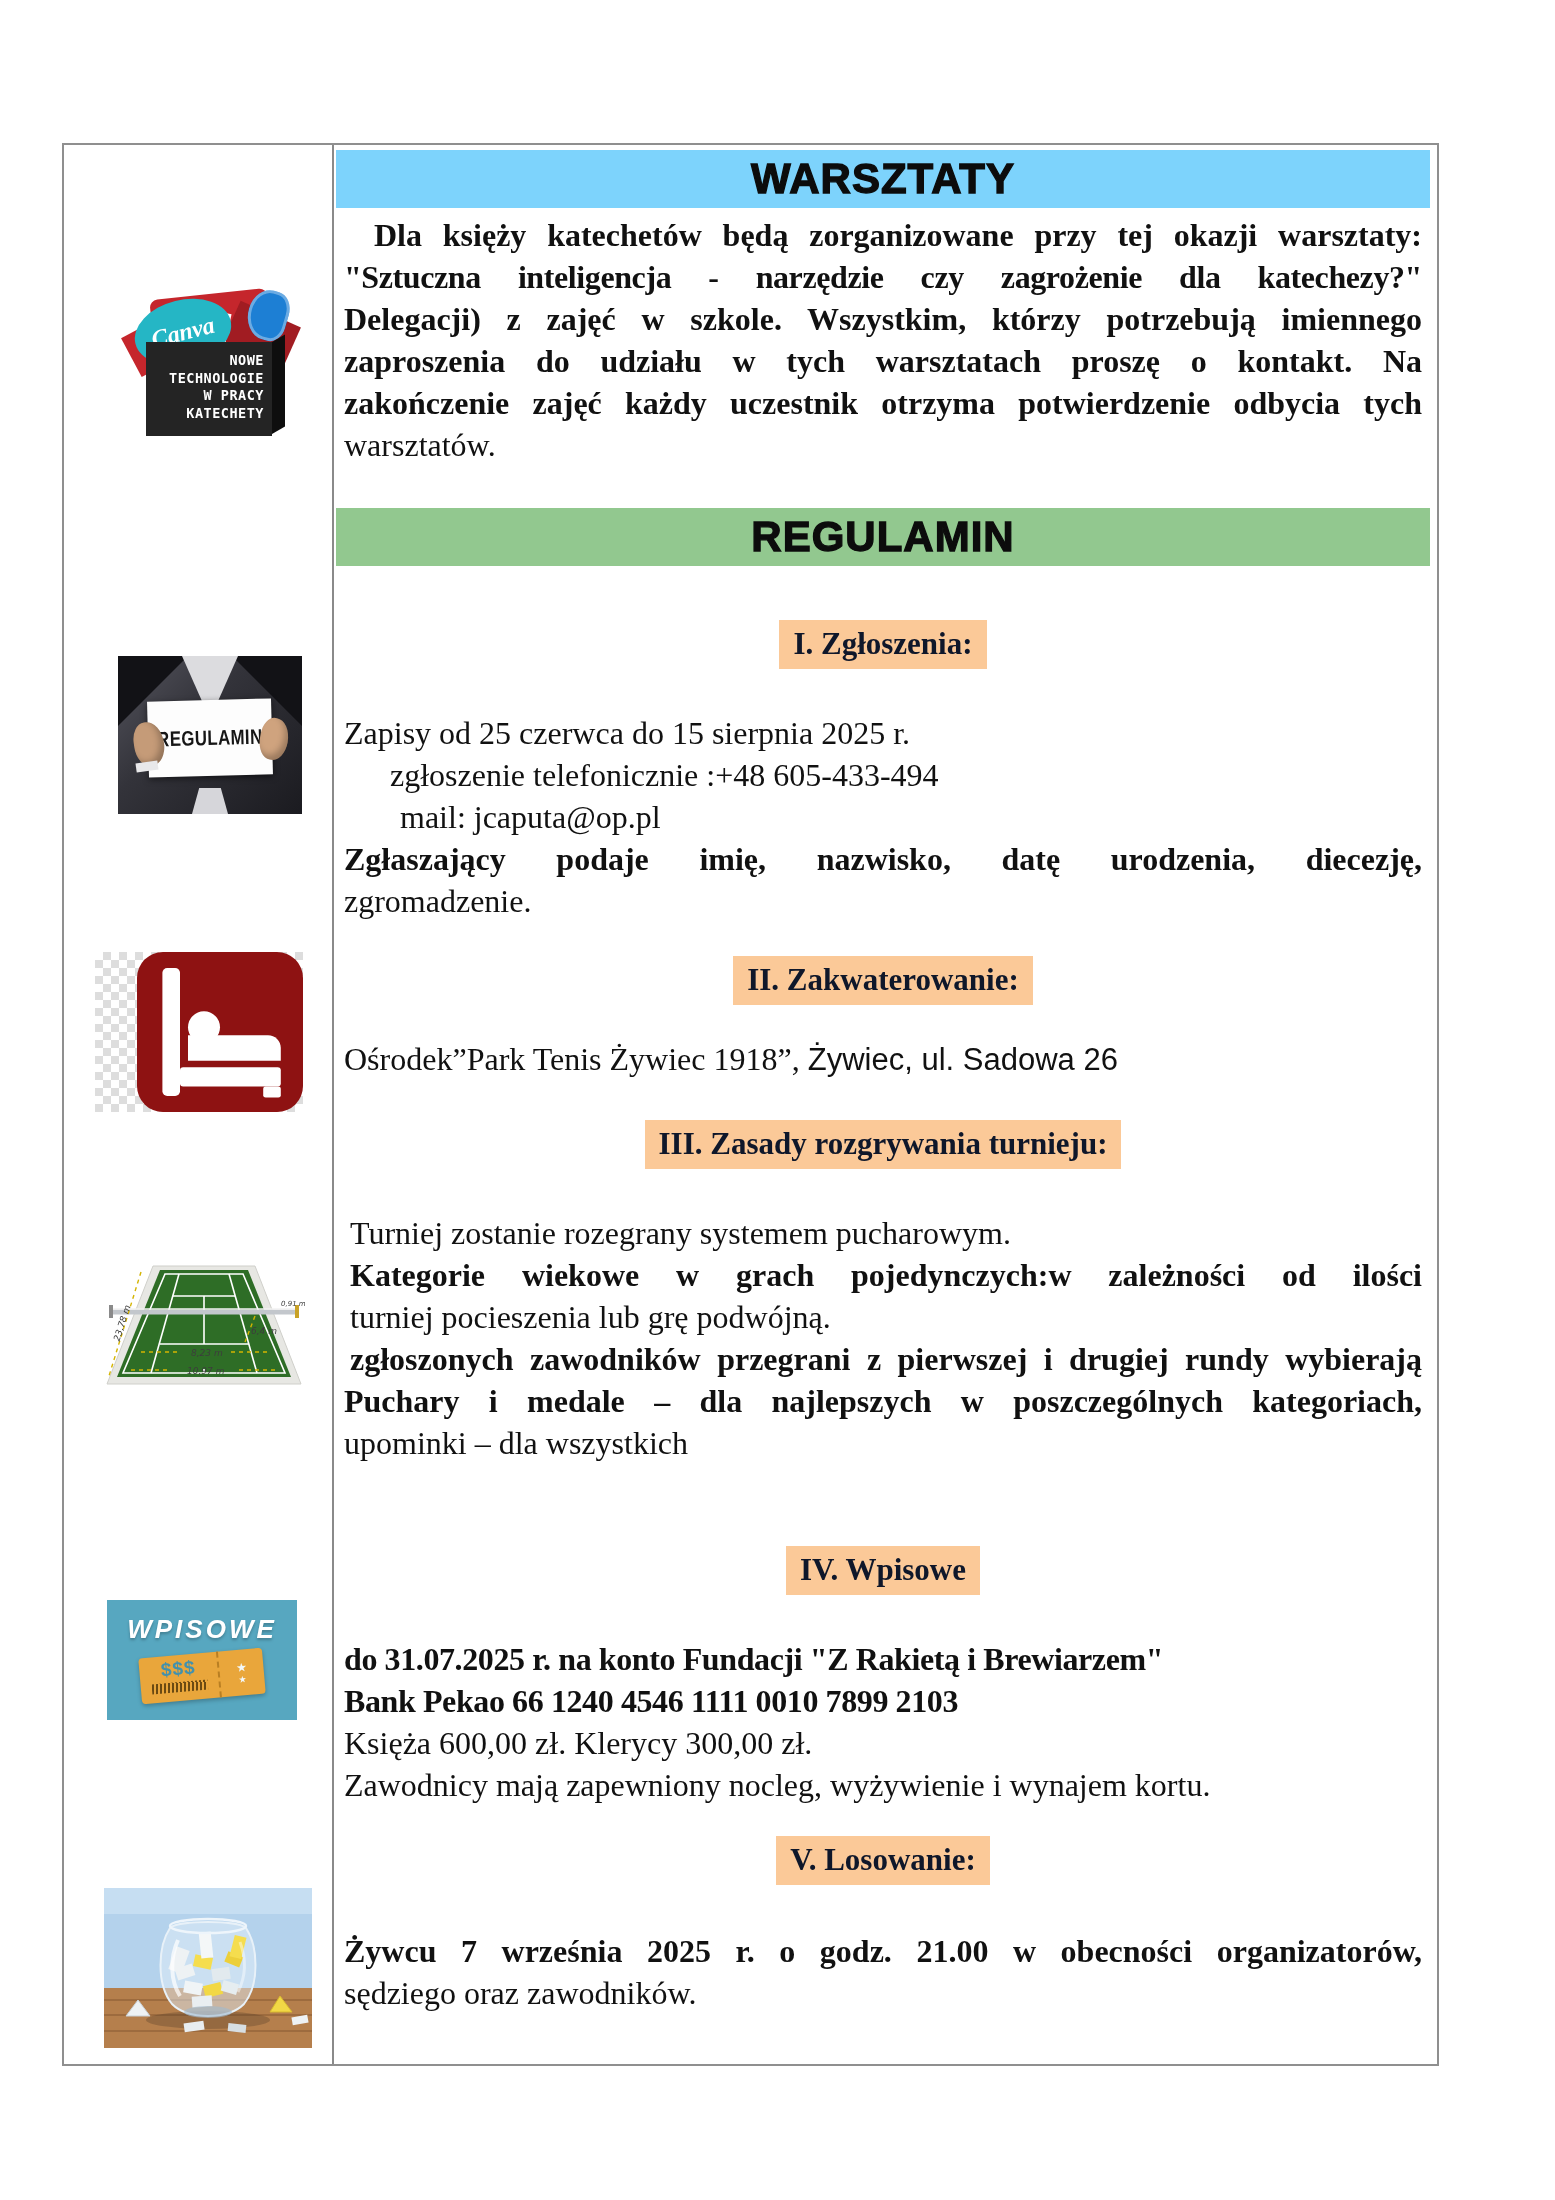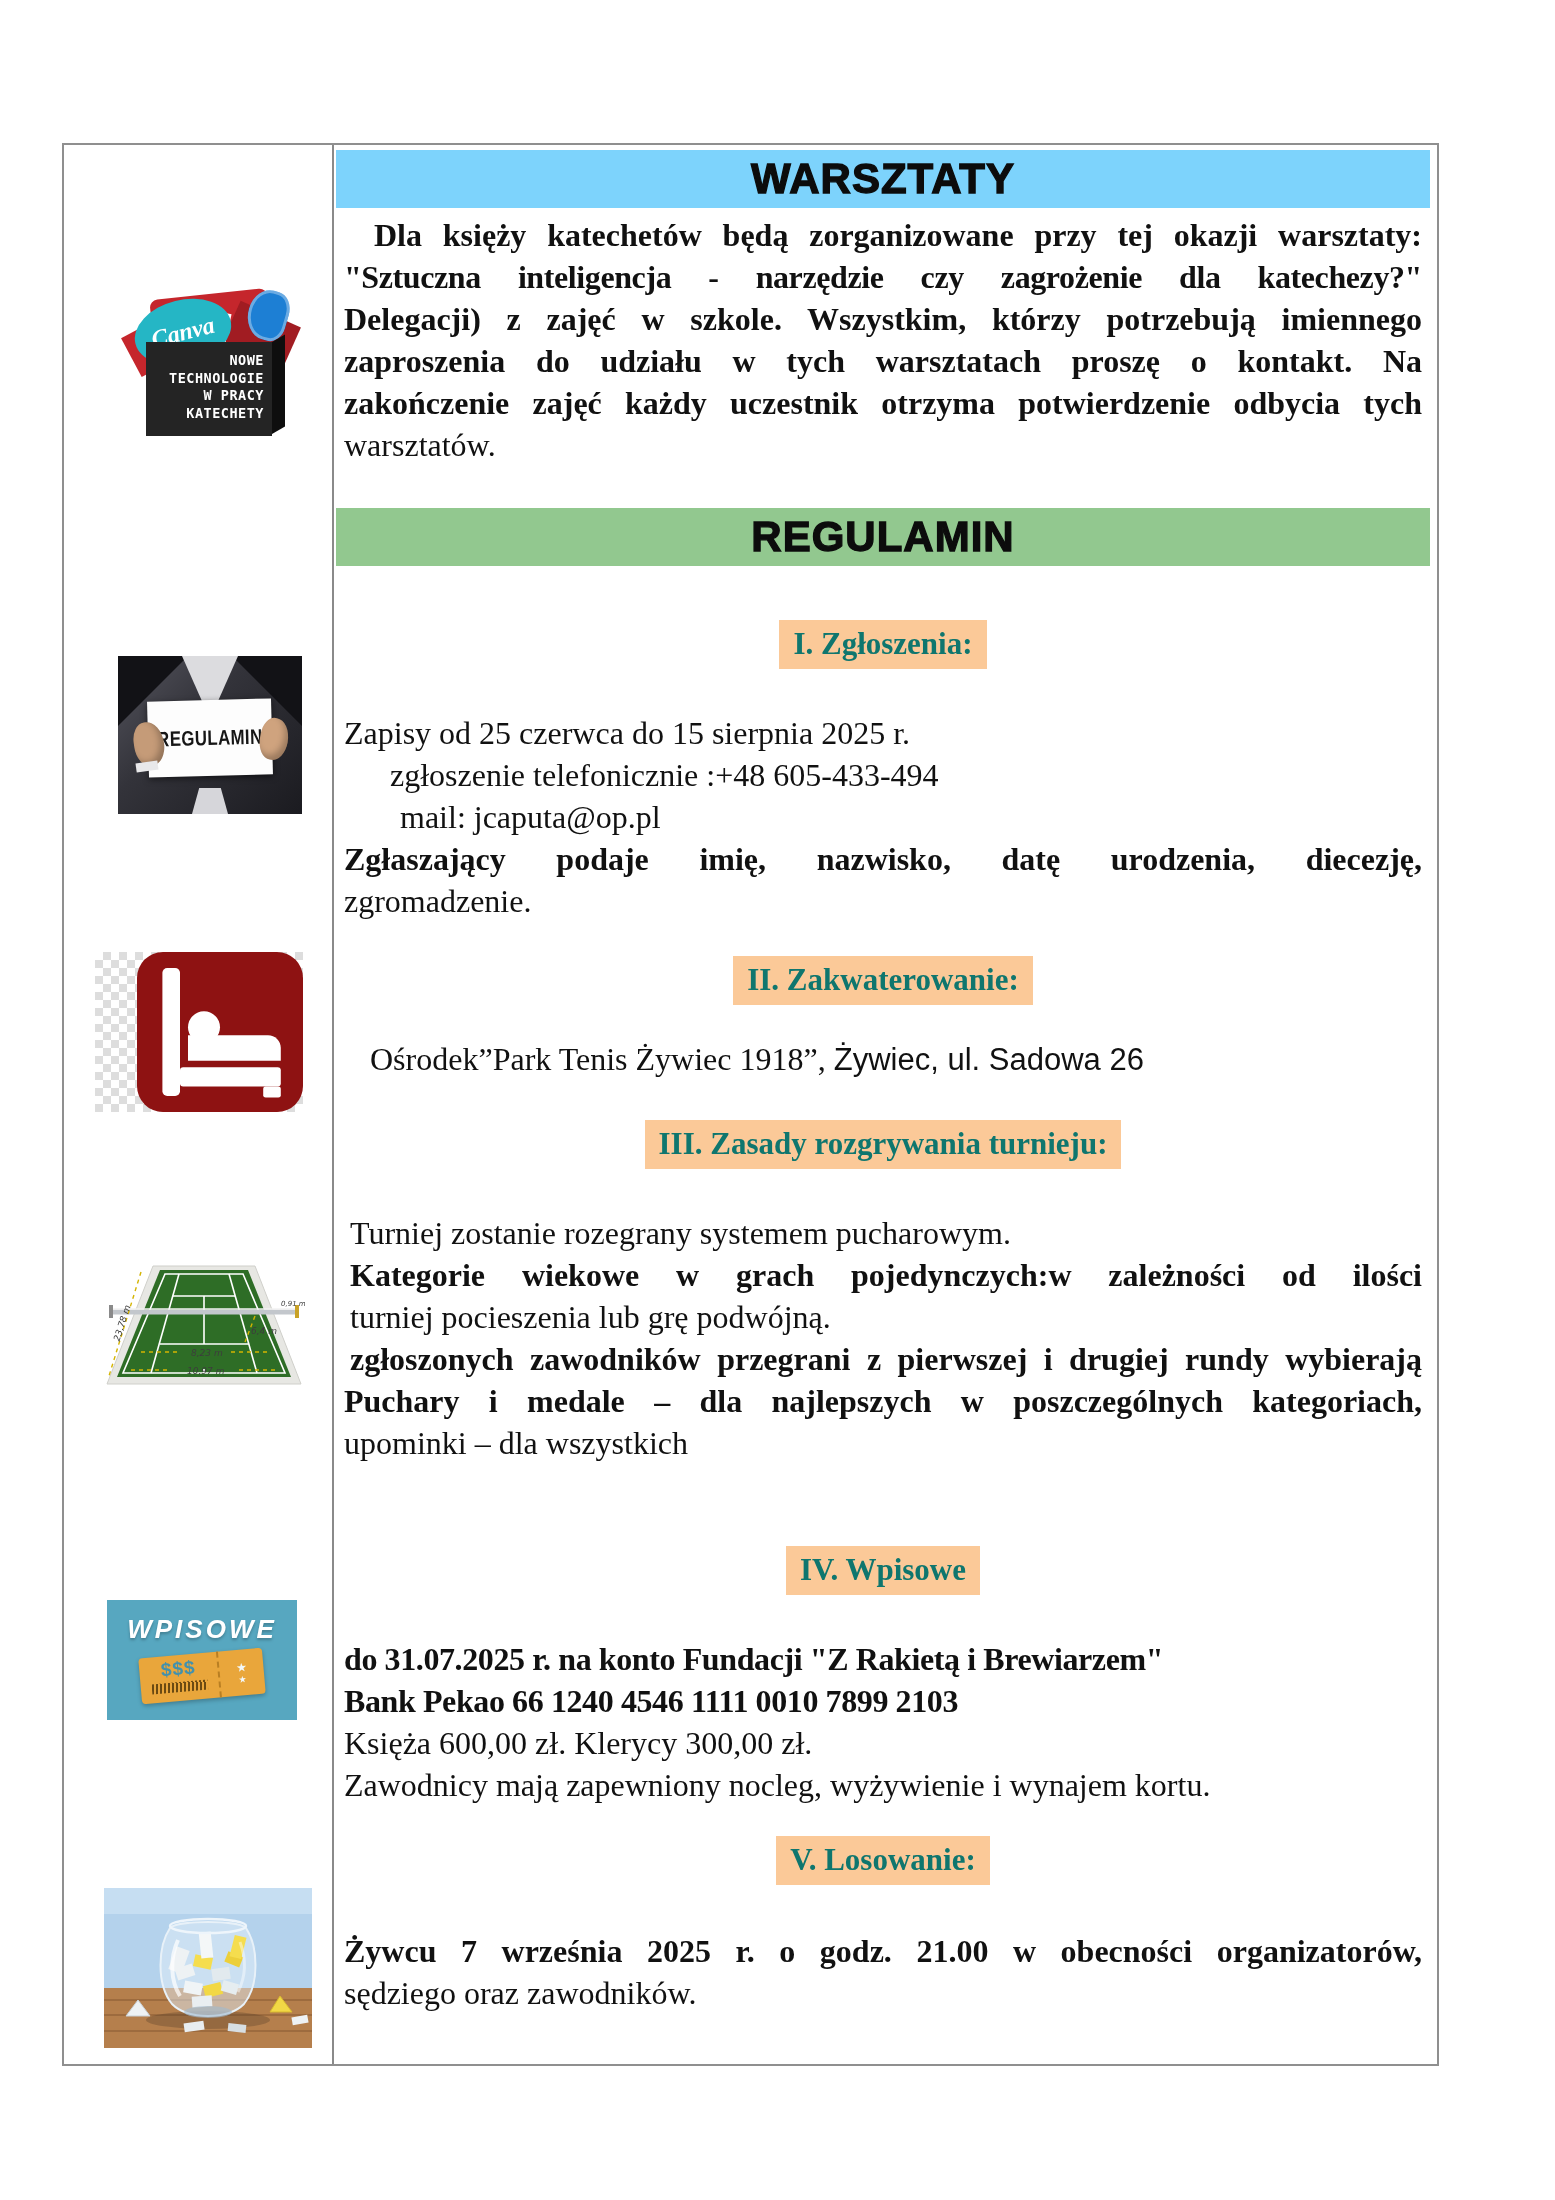--- a/index.html
+++ b/index.html
@@ -18,21 +18,21 @@
   .line{font-size:32px;height:42px;line-height:42px;padding:0 8px;}
   .jl{text-align:justify;text-align-last:justify;font-weight:bold;}
   .ll{text-align:left;}
   .b{font-weight:bold;letter-spacing:-0.4px;}
   .ind1{padding-left:38px;}
   .ind2{padding-left:54px;}
   .ind3{padding-left:64px;}
   .inds{padding-left:14px;}
   .tagwrap{text-align:center;}
   .stag{display:inline-block;font-size:31px;font-weight:bold;line-height:1;
-        padding:8px 14px 10px;background:#fbc998;color:#0f766e;}
+        padding:8px 14px 10px;background:#fbc998;color:#0f172a;}
   .sans{font-family:"Liberation Sans", sans-serif;font-size:31px;}
 
   
   .limg{position:absolute;}
 
   
   .cv{width:164px;height:158px;}
   .cv-flap-l{position:absolute;left:0px;top:44px;width:58px;height:44px;background:#c5262c;transform:rotate(-28deg);}
   .cv-flap-r{position:absolute;right:-2px;top:34px;width:66px;height:48px;background:#a11c22;transform:rotate(24deg);}
   .cv-redback{position:absolute;left:24px;top:16px;width:118px;height:58px;background:#c5262c;border-radius:8px;transform:rotate(-6deg);}
@@ -125,21 +125,21 @@
       <div class="line ll">Zapisy od 25 czerwca do 15 sierpnia 2025 r.</div>
       <div class="line ll ind2">zgłoszenie telefonicznie :+48 605-433-494</div>
       <div class="line ll ind3">mail: jcaputa@op.pl</div>
       <div class="line jl">Zgłaszający podaje imię, nazwisko, datę urodzenia, diecezję,</div>
       <div class="line ll">zgromadzenie.</div>
     </div>
 
     <div class="tagwrap" style="top:806px;">
       <span class="stag">II. Zakwaterowanie:</span>
     </div>
-    <div class="line ll" style="top:888px;margin-left:26px;">
+    <div class="line ll" style="top:888px;">
       <span>Ośrodek”Park Tenis Żywiec 1918”, </span><span class="sans">Żywiec, ul. Sadowa 26</span>
     </div>
 
     <div class="tagwrap" style="top:970px;">
       <span class="stag">III. Zasady rozgrywania turnieju:</span>
     </div>
     <div style="top:1062px;">
       <div class="line ll inds">Turniej zostanie rozegrany systemem pucharowym.</div>
       <div class="line jl inds">Kategorie wiekowe w grach pojedynczych:w zależności od ilości</div>
       <div class="line ll inds">turniej pocieszenia lub grę podwójną.</div>

